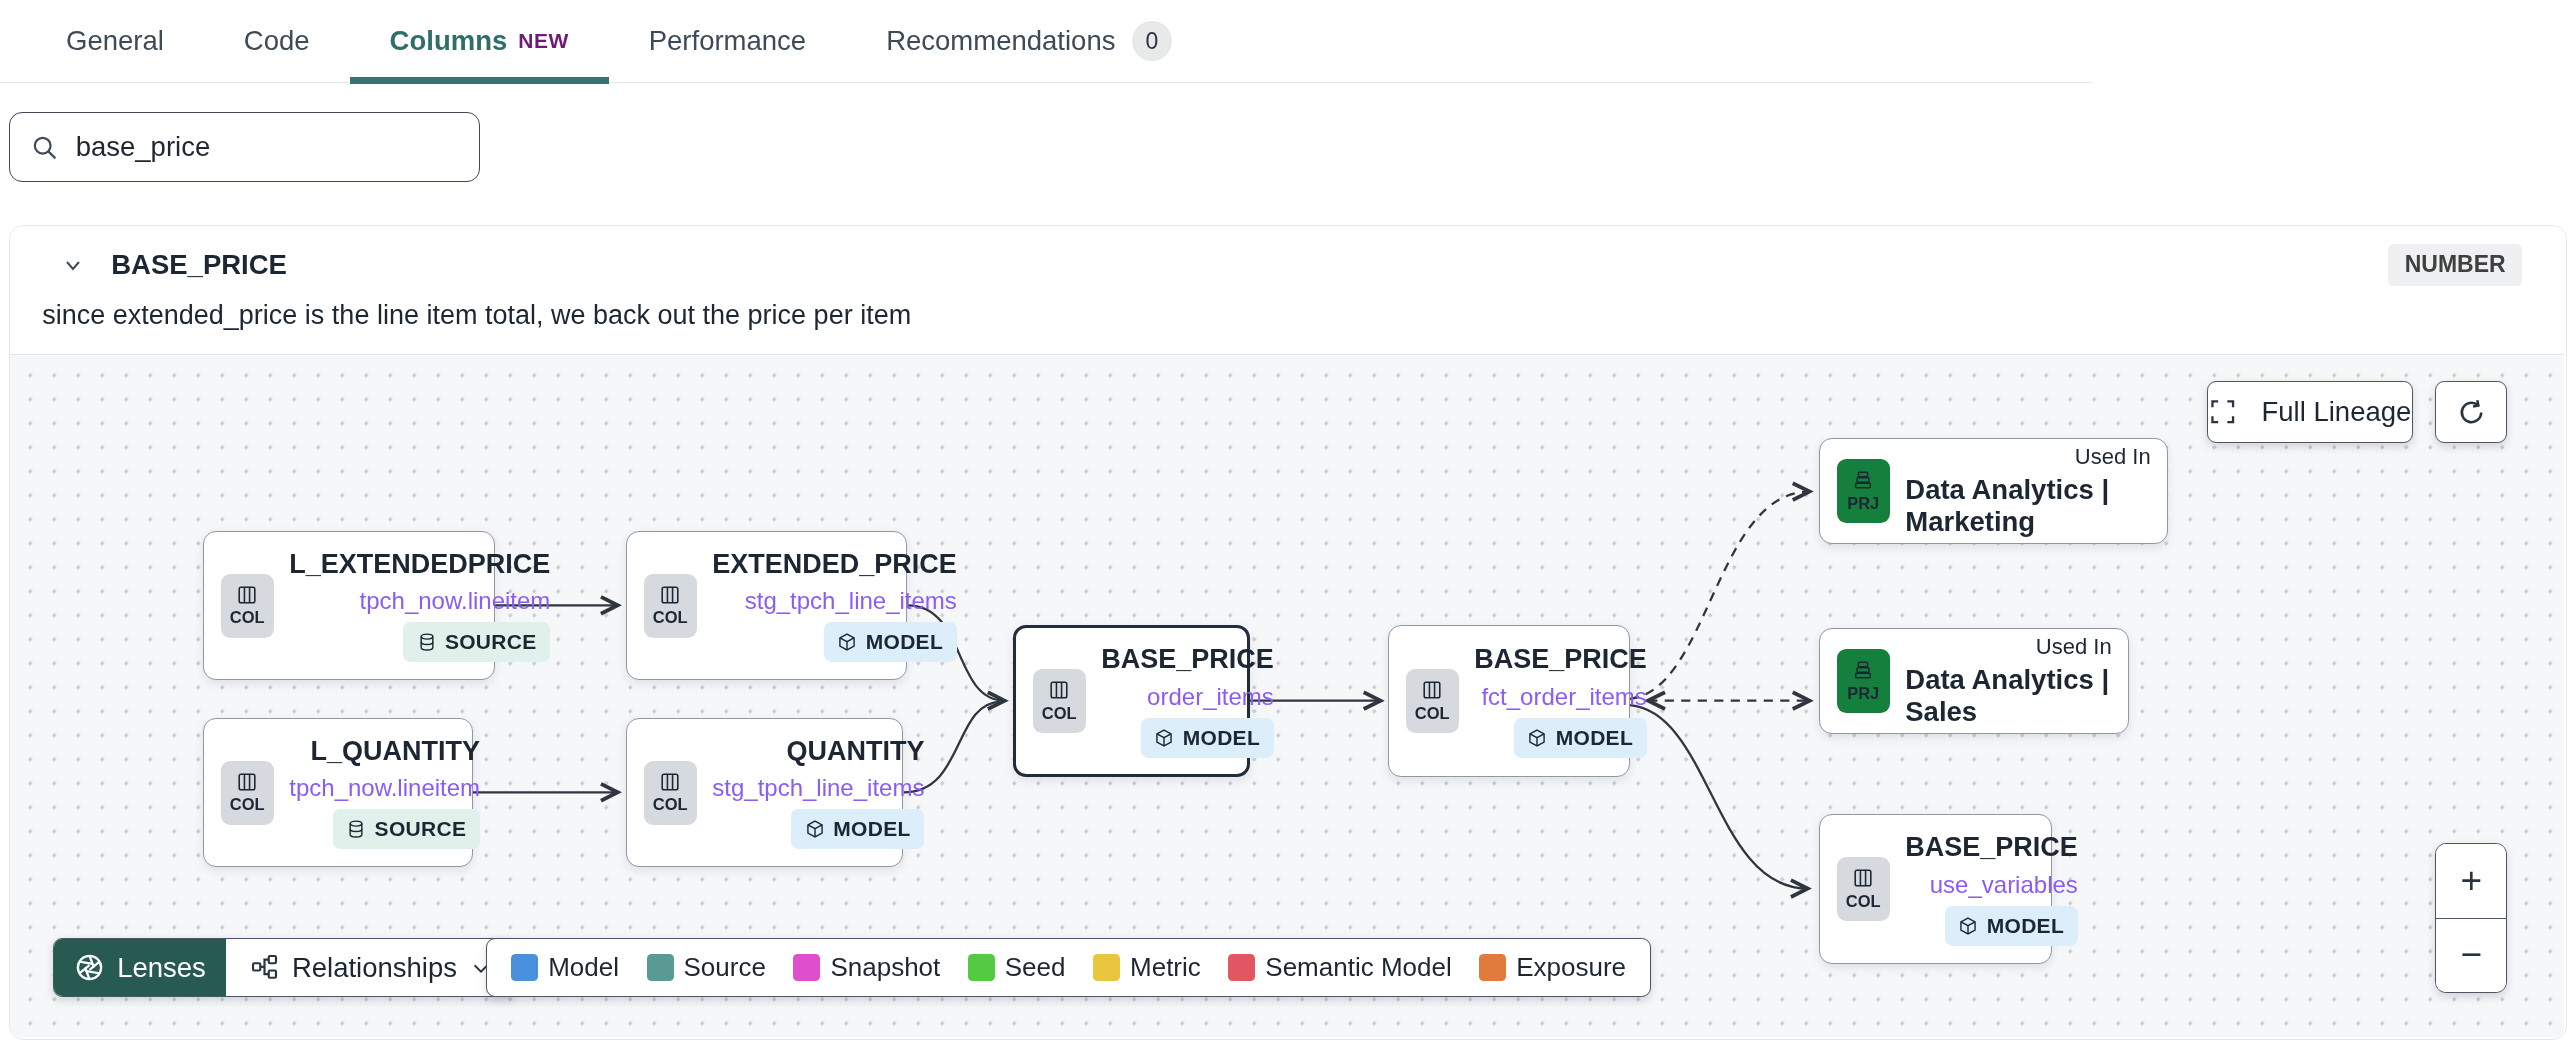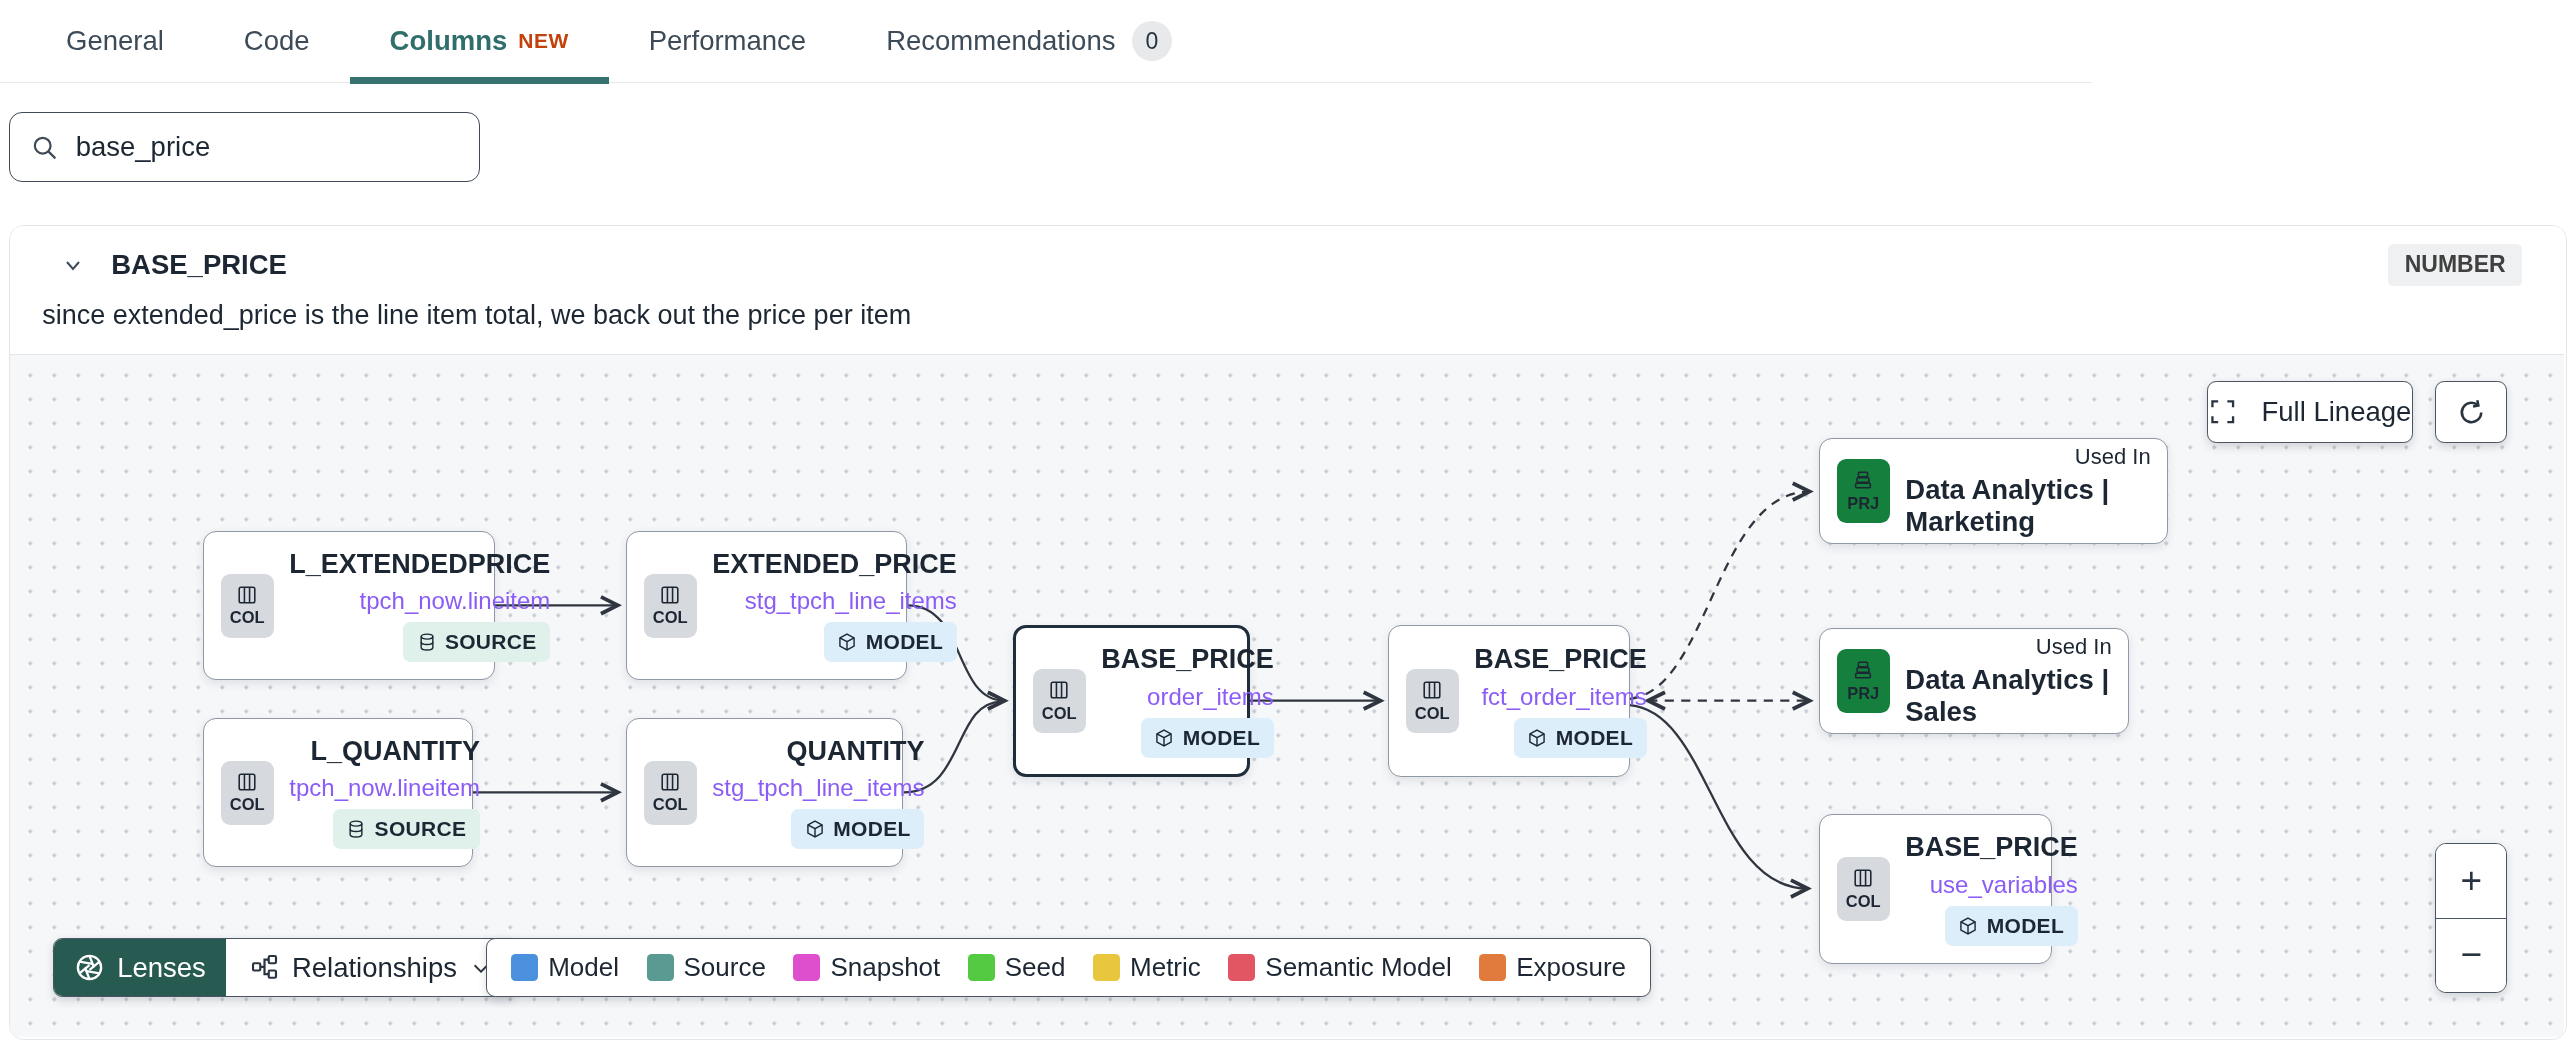--- a/index.html
+++ b/index.html
@@ -9,21 +9,21 @@
     font-family:"Liberation Sans", sans-serif; color:#1c2733;
   }
 
   
   .tabbar { position:absolute; top:0; left:0; width:2092px; height:83px;
     display:flex; align-items:stretch; padding-left:26px; border-bottom:1.8px solid #e7e9eb; background:#fff; }
   .tab { position:relative; display:flex; align-items:center; gap:11px; padding:0 40px;
     font-size:27.5px; color:#3d4a57; cursor:pointer; }
   .tab.active { color:#2f6e6b; font-weight:700; }
   .tab.active::after { content:""; position:absolute; left:0; right:0; bottom:-1.8px; height:6.4px; background:#357270; }
-  .tab .new { font-size:21px; font-weight:700; color:#c2410c; letter-spacing:0.5px; }
+  .tab .new { font-size:21px; font-weight:700; color:#701a75; letter-spacing:0.5px; }
   .tab .count { width:40px; height:40px; border-radius:50%; background:#e7e9ea; color:#2a3440;
     display:flex; align-items:center; justify-content:center; font-size:23px; margin-left:5.5px; }
 
   
   .search { position:absolute; left:9.2px; top:112px; width:471px; height:70px;
     border:1.8px solid #3f4957; border-radius:13px; background:#fff;
     display:flex; align-items:center; gap:16.5px; padding:0 20px; }
   .search input { border:none; outline:none; font-size:27.5px; color:#1c2733; flex:1;
     font-family:"Liberation Sans", sans-serif; background:transparent; }
 

